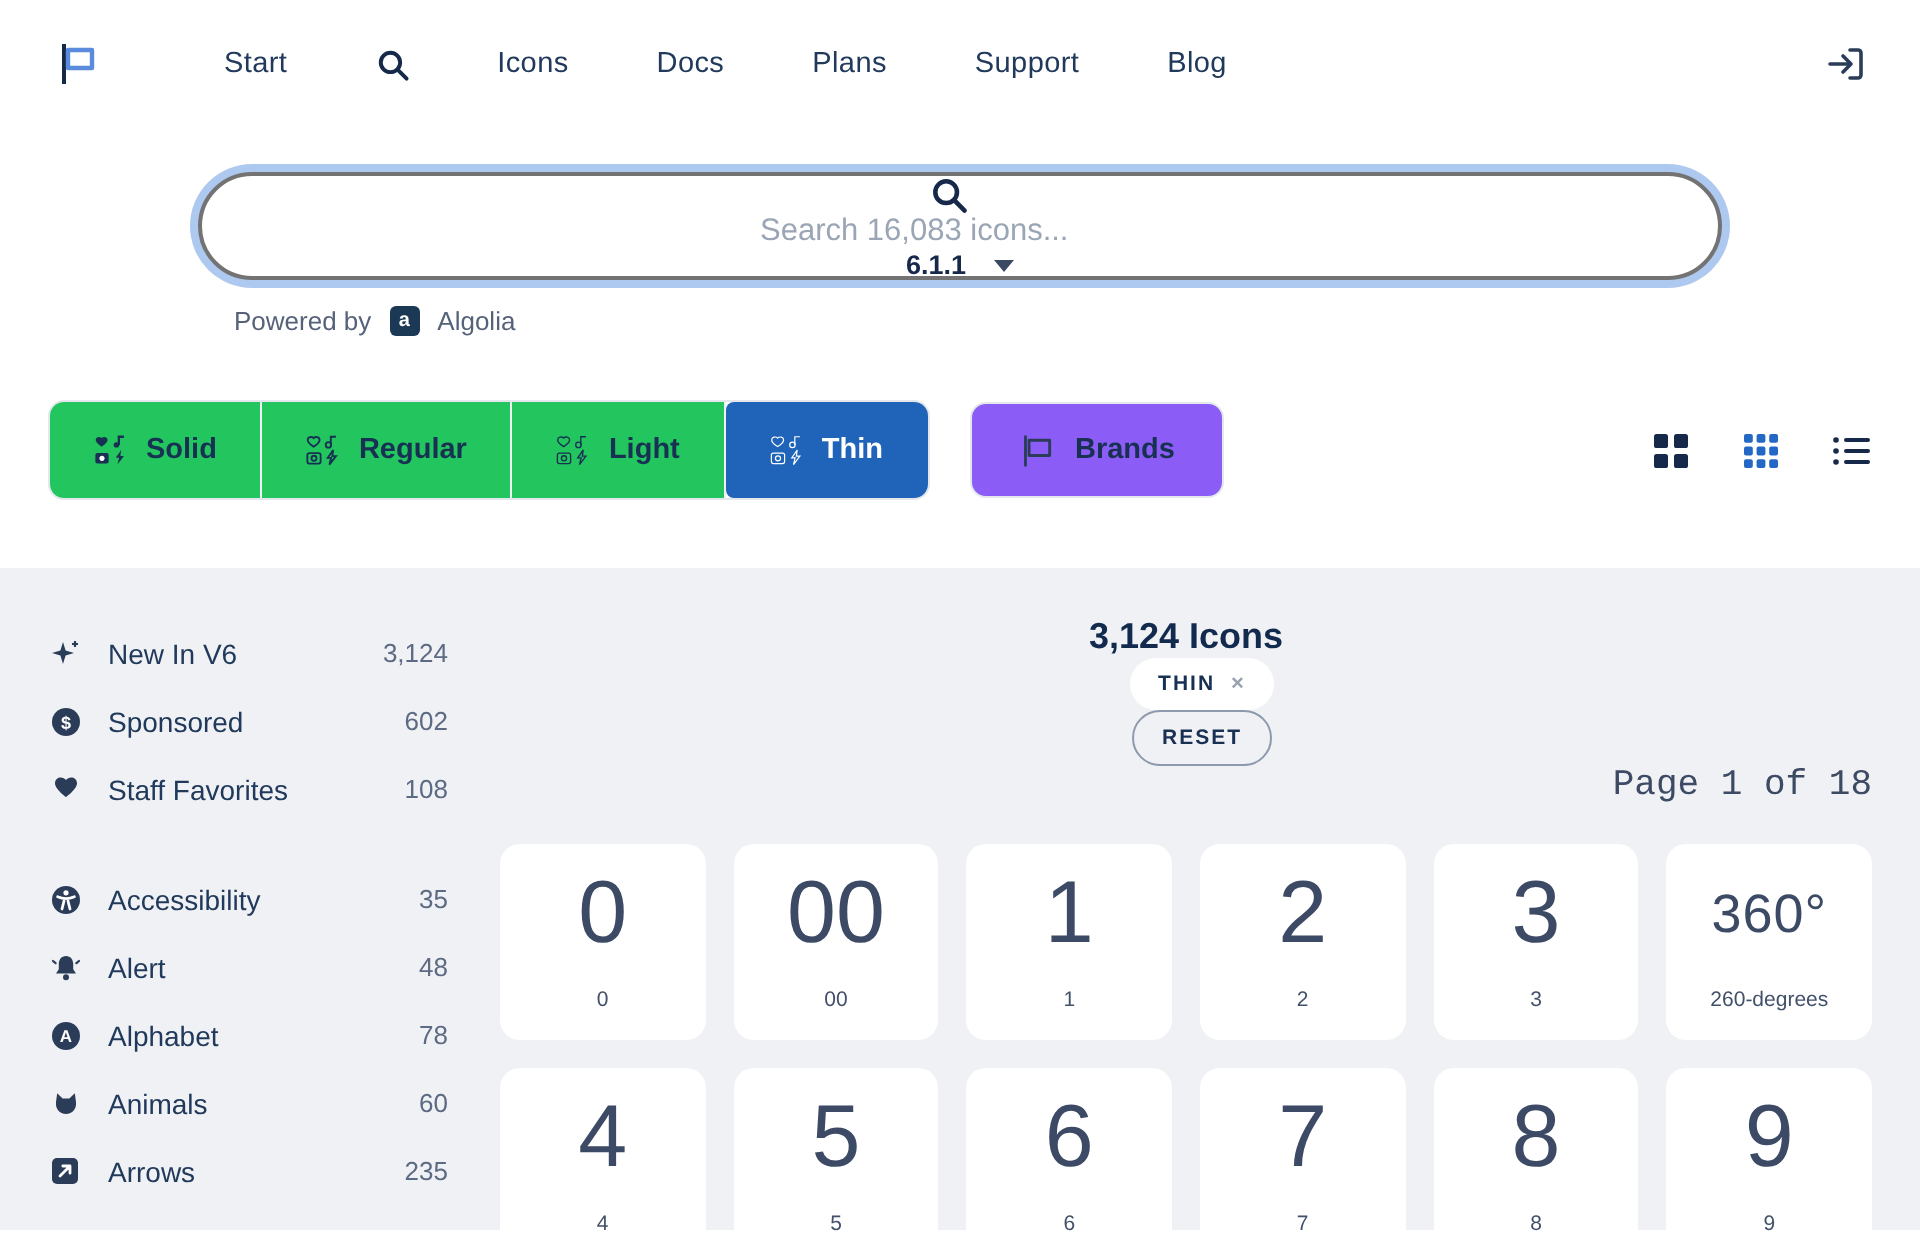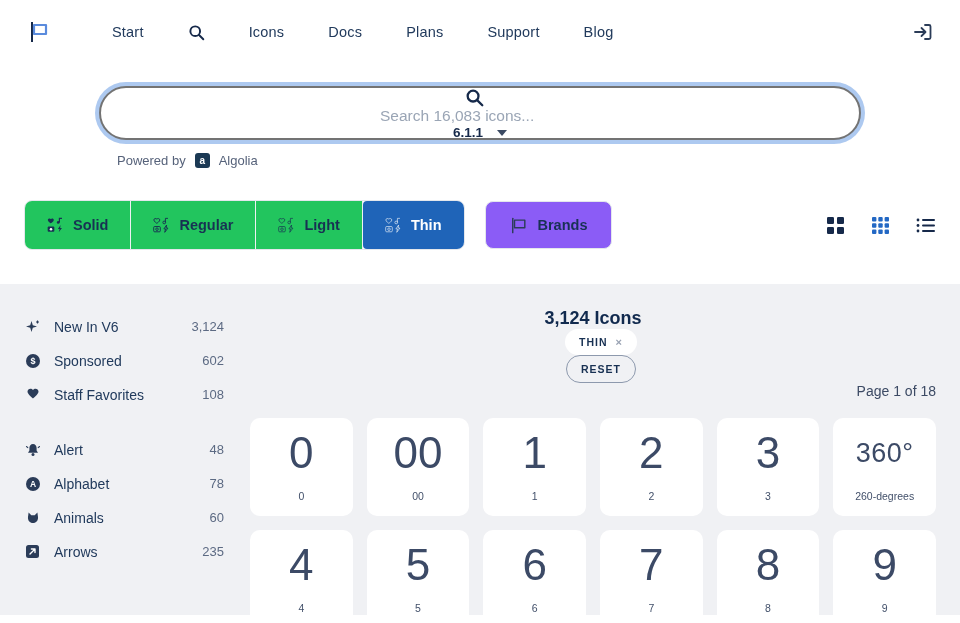--- a/index.html
+++ b/index.html
@@ -61,21 +61,21 @@
   .side-gap { height:21px; }
 
   .main { flex:1; padding-left:12px; }
   .results-head { display:flex; align-items:center;flex-direction:column; }
   .results-count { font-size:18px; font-weight:bold; color:#112a4e; }
   .chip { display:flex; align-items:center; gap:8px; background:#fff; border-radius:999px;
     padding:7px 14px; margin-left:16px; font-size:10.5px; font-weight:bold; letter-spacing:1px;
     color:#183153; cursor:pointer; }
   .chip .x { color:#98a1b2; font-size:11px; }
   .chip.reset { background:transparent; border:1.5px solid #8d99ad; }
-  .page-label { margin-left:auto; font-size:14px; color:#3c4a64; }
+  .page-label { margin-left:auto; font-size:18px; color:#3c4a64;font-family:Liberation Mono, monospace; }
 
   .grid { display:grid; grid-template-columns:repeat(6,1fr); gap:14px; margin-top:19px; }
   .card { background:#fff; border-radius:10px; height:98px; display:flex; flex-direction:column;
     align-items:center; justify-content:flex-end; cursor:pointer; position:relative; }
   .glyph { position:absolute; top:0; left:0; right:0; height:70px; display:flex;
     align-items:center; justify-content:center; font-weight:100; font-size:44px; color:#3c4a66; }
   .glyph.small { font-size:27px; letter-spacing:.5px; }
   .card-label { font-size:10.5px; color:#42506a; margin-bottom:14px; }
   .glyph svg { display:block; }
 </style>
@@ -264,20 +264,32 @@
       </span>
       <span class="side-label">Staff Favorites</span>
       <span class="side-count">108</span>
     </div>
 
     <div class="side-gap"></div>
 
     <div class="side-item">
       <span class="sicon">
         <svg width="16" height="16" viewBox="0 0 16 16">
+            <circle cx="8" cy="8" r="7" fill="#2b3c58"></circle>
+            <circle cx="8" cy="4.4" r="1.3" fill="#fff"></circle>
+            <path d="M3.8 6.4 C5.2 7 6.6 7.3 8 7.3 C9.4 7.3 10.8 7 12.2 6.4" stroke="#fff" stroke-width="1.4" fill="none" stroke-linecap="round"></path>
+            <path d="M7 8.5 L6 12.5 M9 8.5 L10 12.5" stroke="#fff" stroke-width="1.4" stroke-linecap="round"></path>
+          </svg>
+      </span>
+      <span class="side-label">Accessibility</span>
+      <span class="side-count">35</span>
+    </div>
+    <div class="side-item">
+      <span class="sicon">
+        <svg width="16" height="16" viewBox="0 0 16 16">
             <path d="M8 2 C5.8 2 4.4 3.8 4.4 6 V8.6 L3 10.8 h10 L11.6 8.6 V6 C11.6 3.8 10.2 2 8 2 Z" fill="#2b3c58"></path>
             <circle cx="8" cy="12.6" r="1.5" fill="#2b3c58"></circle>
             <path d="M1.5 4.5 L2.8 5.6 M14.5 4.5 L13.2 5.6" stroke="#2b3c58" stroke-width="1.1" stroke-linecap="round"></path>
           </svg>
       </span>
       <span class="side-label">Alert</span>
       <span class="side-count">48</span>
     </div>
     <div class="side-item">
       <span class="sicon">

